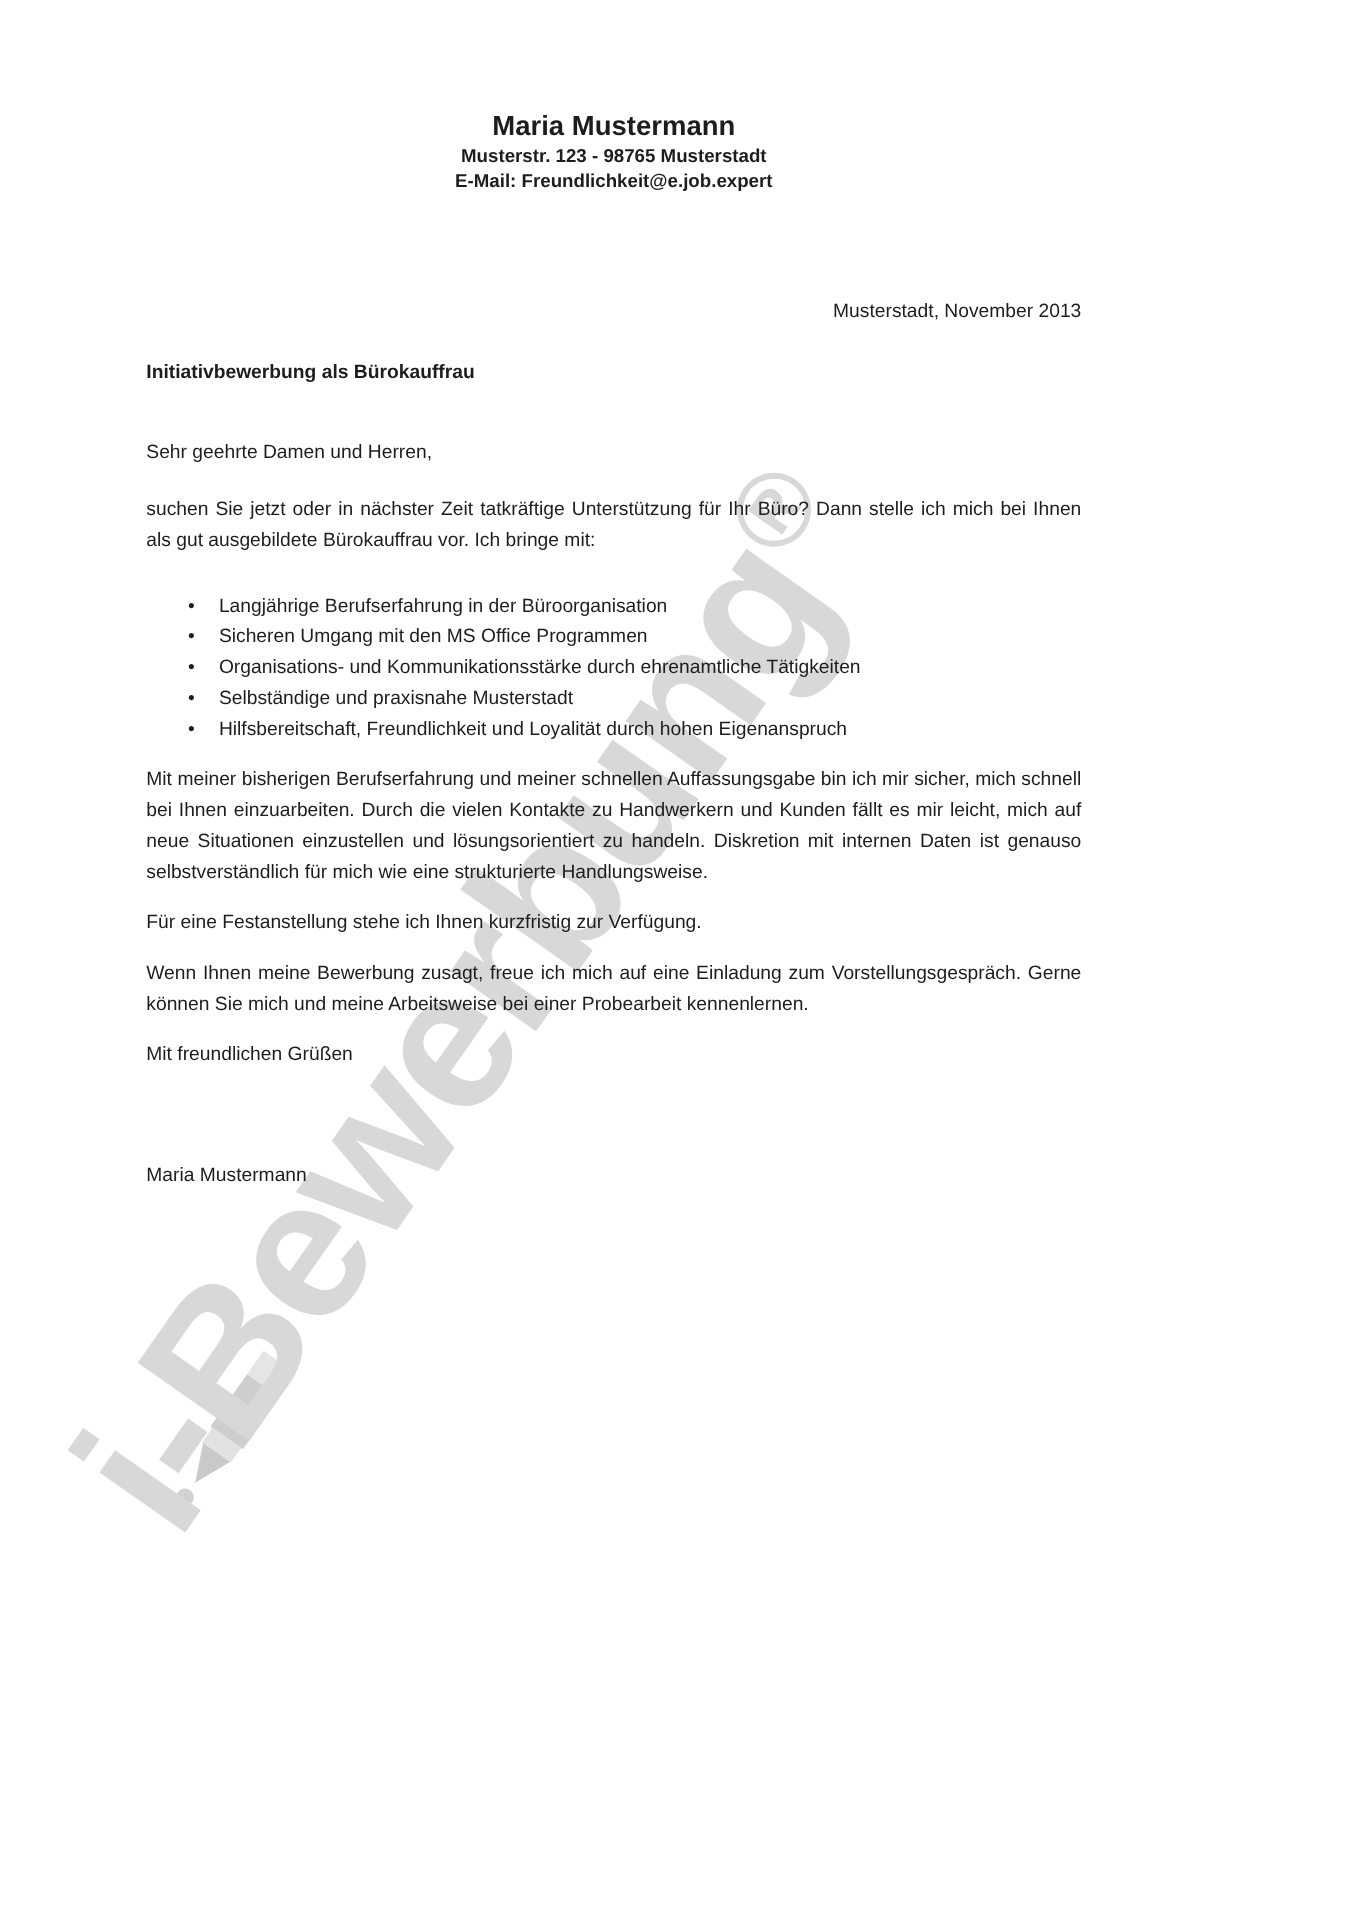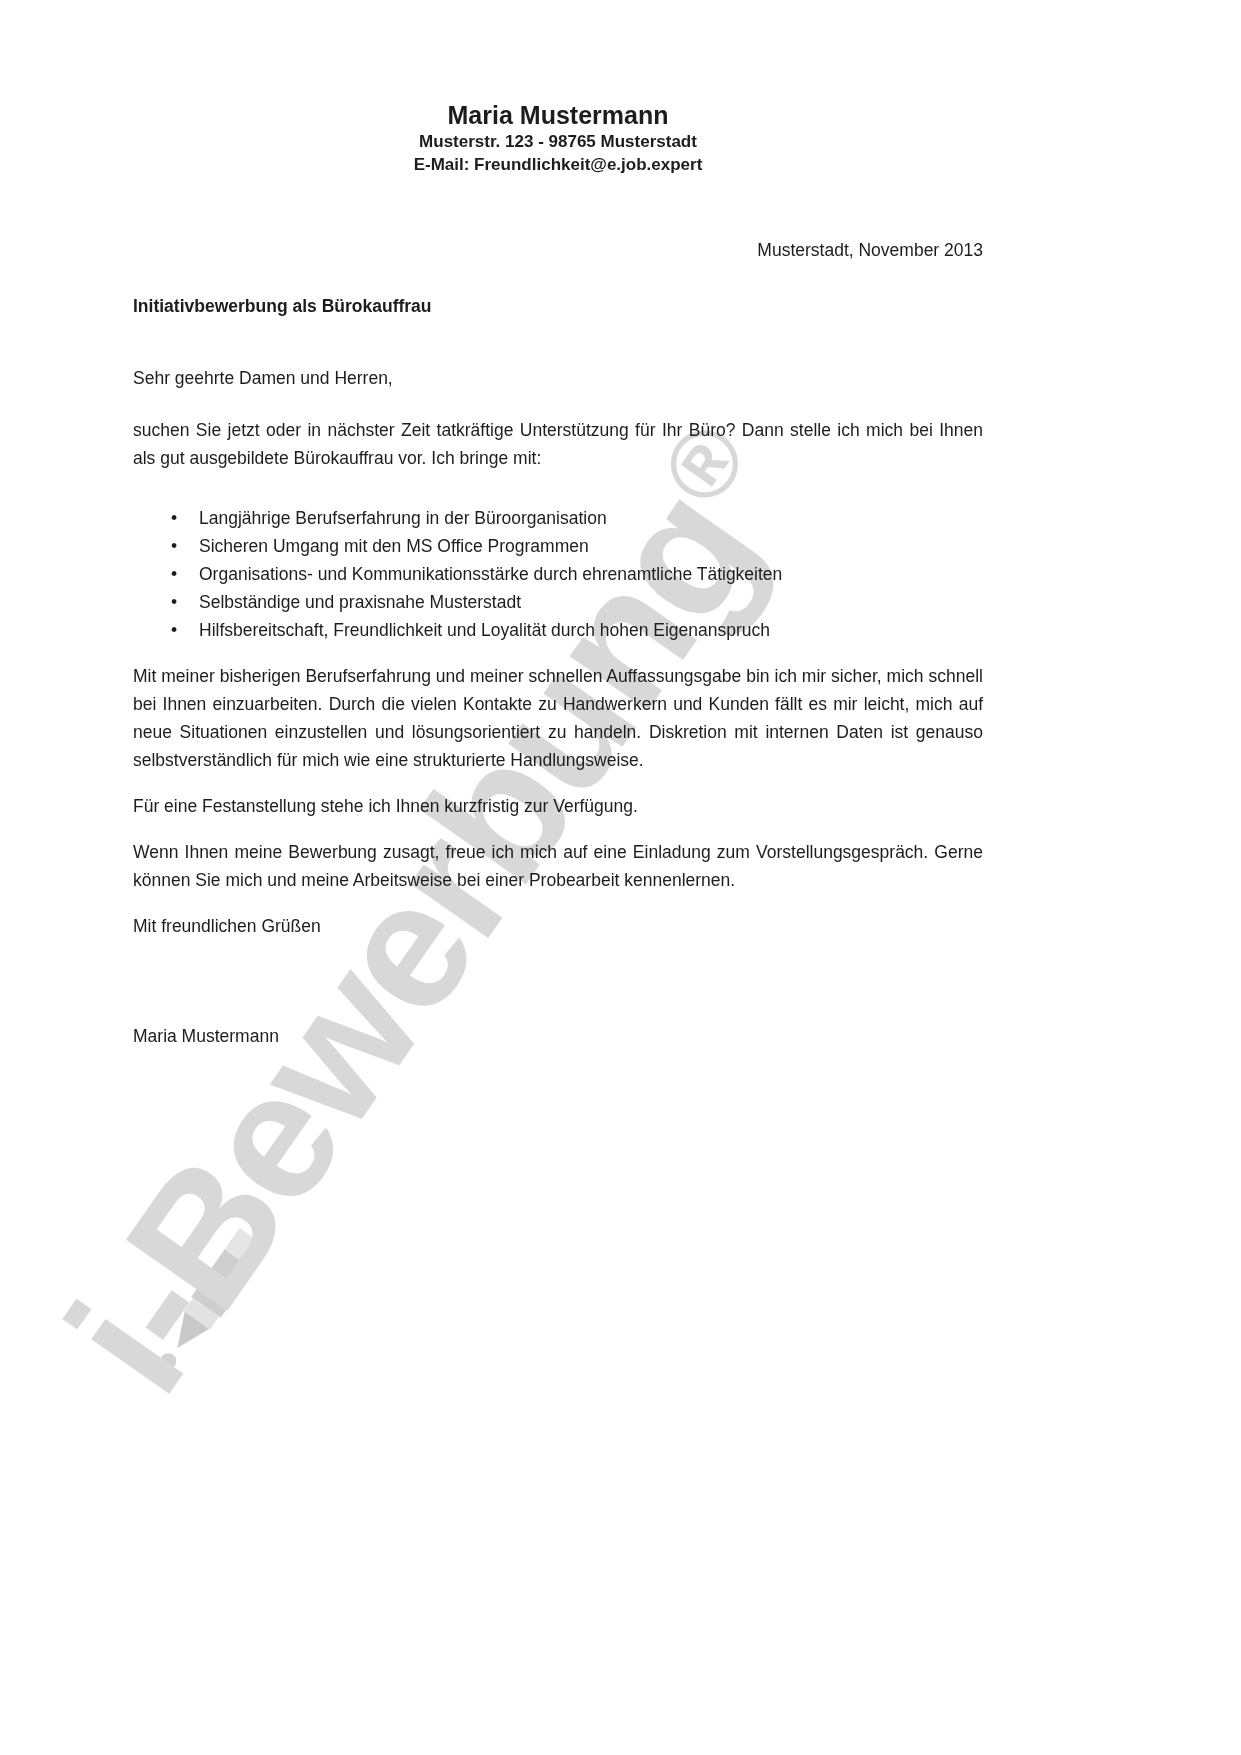--- a/index.html
+++ b/index.html
@@ -97,21 +97,21 @@
     font-weight: bold;
     line-height: 30px;
   }
   .sender-line {
     font-size: 17px;
     line-height: 23px;
     font-weight: bold;
   }
   .date-line {
     text-align: right;
-    margin-top: 60px;
+    margin-top: 92px;
   }
   .subject-line {
     font-weight: bold;
     margin-top: 28px;
   }
   .salutation {
     margin-top: 44px;
   }
   .para {
     margin-top: 24px;

